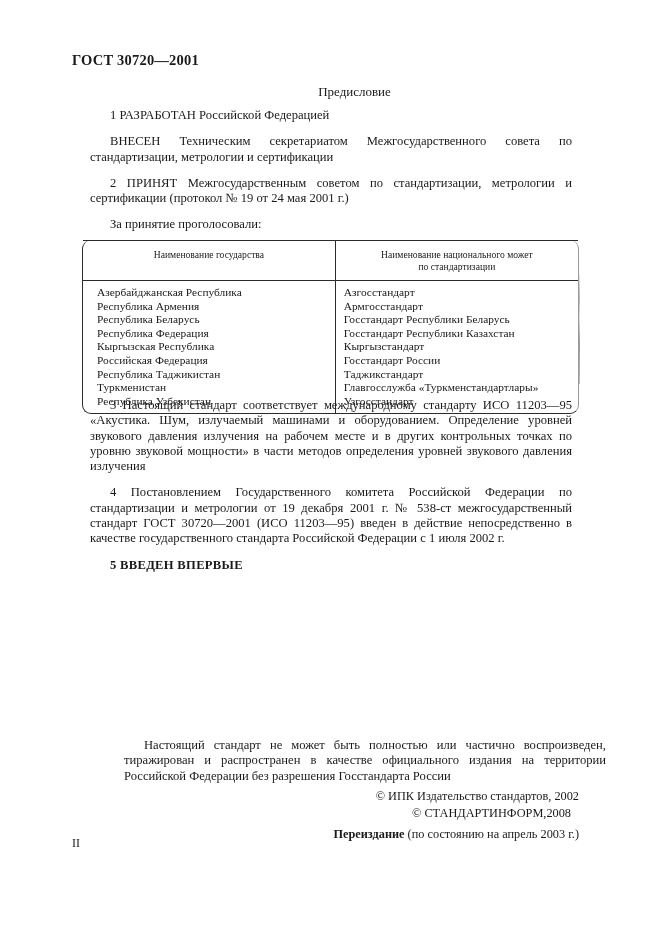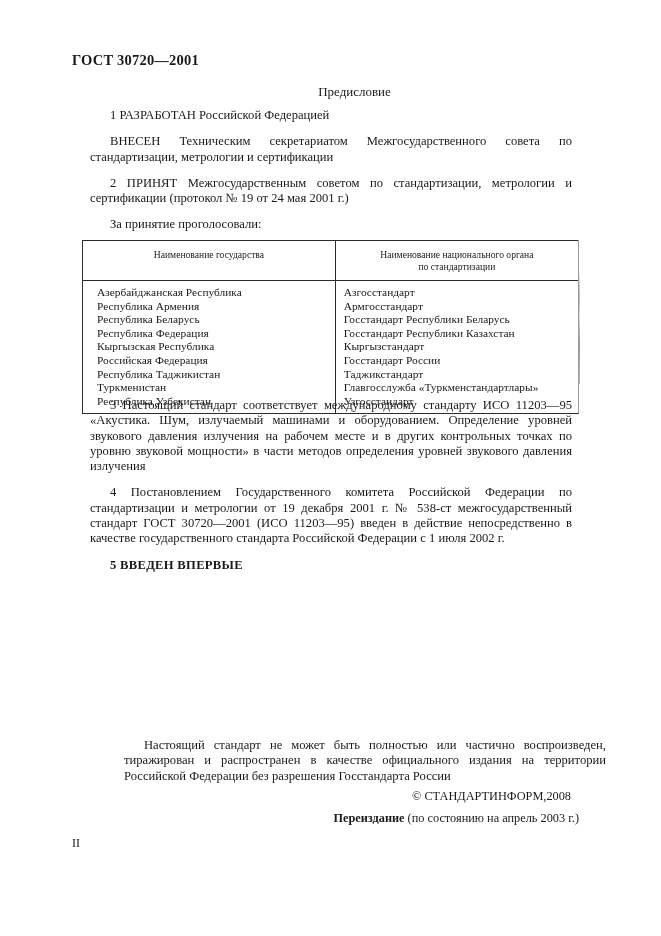--- a/index.html
+++ b/index.html
@@ -110,20 +110,21 @@
   table.vote-table tbody tr:last-child td { padding-bottom: 5px; }
   table.vote-table tbody td.c1 {
     border-right: 1.1px solid #2b2b2b;
     padding-left: 14px;
   }
   table.vote-table tbody td.c2 { padding-left: 8px; margin-top: 13px; }
   .vote-table-outer {
     border-left: 1.1px solid #2b2b2b;
     border-right: 1.1px solid #9a9a9a;
     border-bottom: 1.1px solid #2b2b2b;
+    border-radius: 9px;
   }
   .vote-table-outer table.vote-table thead th { border-top: 1.1px solid #2b2b2b; }
 
   
   .faded-rule {
     position: absolute;
     right: -1px;
     top: 34px;
     width: 1px;
     height: 110px;
@@ -188,21 +189,21 @@
     <p class="vote-label">За принятие проголосовали:</p>
   </div>
 
   <div class="vote-table-wrap">
     <div class="vote-table-outer">
       <table class="vote-table">
         <thead>
           <tr>
             <th class="c1" style="width:51%;">Наименование государства</th>
             <th class="c2" style="width:49%;">
-              <span>Наименование национального органа</span><br>
+              <span>Наименование национального может</span><br>
               <span>по стандартизации</span>
             </th>
           </tr>
         </thead>
         <tbody>
           <tr>
             <td class="c1">Азербайджанская Республика</td>
             <td class="c2">Азгосстандарт</td>
           </tr>
           <tr>
@@ -247,19 +248,20 @@
     <p class="para">3  Настоящий стандарт соответствует международному стандарту ИСО 11203—95 «Акустика. Шум, излучаемый машинами и оборудованием. Определение уровней звукового давления излучения на рабочем месте и в других контрольных точках по уровню звуковой мощности» в части методов определения уровней звукового давления излучения</p>
     <p class="para">4  Постановлением Государственного комитета Российской Федерации по стандартизации и метрологии от 19 декабря 2001 г. № 538-ст межгосударственный стандарт ГОСТ 30720—2001 (ИСО 11203—95) введен в действие непосредственно в качестве государственного стандарта Россий­ской Федерации с 1 июля 2002 г.</p>
     <p class="para bold-item">5  ВВЕДЕН ВПЕРВЫЕ</p>
   </div>
 
   <div class="notice-area">
     <p class="para">Настоящий стандарт не может быть полностью или частично воспроизведен, тиражирован и распространен в качестве официального издания на территории Российской Федерации без разре­шения Госстандарта России</p>
   </div>
 
   <div class="imprint">
+    <div class="line l1">© ИПК  Издательство стандартов, 2002</div>
     <div class="line l2">©  СТАНДАРТИНФОРМ,2008</div>
     <div class="line l3"><b>Переиздание</b><span> (по состоянию на апрель 2003 г.)</span></div>
   </div>
 
   <div class="page-num">II</div>
 
 </div>
 
 </body></html>

